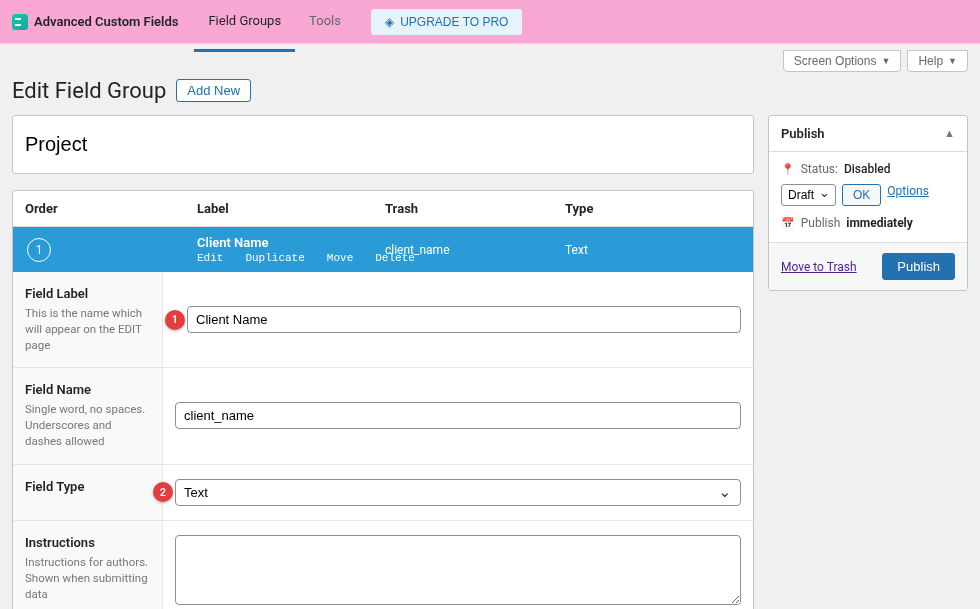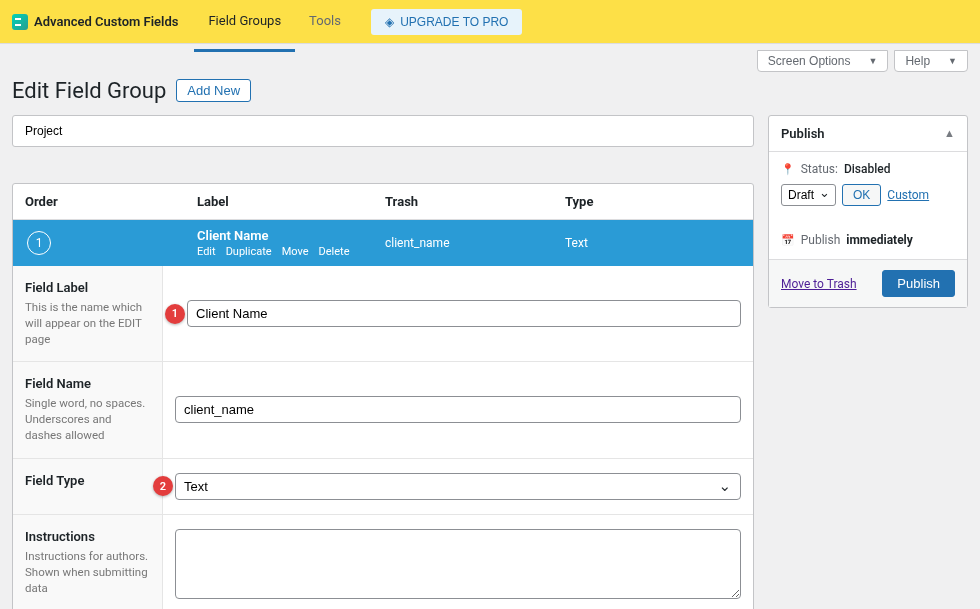--- a/index.html
+++ b/index.html
@@ -1,57 +1,57 @@
 <!DOCTYPE html>
 <html><head>
   <meta charset="utf-8">
   <style>
     * { box-sizing: border-box; margin: 0; padding: 0; }
     body { font-family: -apple-system, BlinkMacSystemFont, "Segoe UI", Roboto, sans-serif; font-size: 13px; color: #1d2327; background: #f0f0f1; }
     
-    .top-nav { background: #fde047; border-bottom: 1px solid #dcdcde; display: flex; align-items: center; padding: 0 12px; height: 44px; }
+    .top-nav { background: #f9a8d4; border-bottom: 1px solid #dcdcde; display: flex; align-items: center; padding: 0 12px; height: 44px; }
     .nav-logo { display: flex; align-items: center; gap: 6px; margin-right: 16px; }
     .nav-logo-icon { width: 16px; height: 16px; background: linear-gradient(135deg, #00d3b8, #2a9d8f); border-radius: 3px; position: relative; }
     .nav-logo-icon::before, .nav-logo-icon::after { content: ''; position: absolute; background: #fff; }
     .nav-logo-icon::before { width: 6px; height: 2px; top: 4px; left: 3px; }
     .nav-logo-icon::after { width: 6px; height: 2px; bottom: 4px; left: 3px; }
     .nav-brand { font-weight: 600; font-size: 13px; }
     .nav-tabs { display: flex; align-items: stretch; height: 60px; }
     .nav-tab { padding: 0 14px; display: flex; align-items: center; color: #646970; cursor: pointer; font-size: 13px; border-bottom: 3px solid transparent; }
     .nav-tab.active { border-bottom-color: #2271b1; color: #1d2327; }
     .upgrade-btn { margin-left: 16px; background: #e7f3fb; color: #2271b1; border: none; padding: 6px 14px; border-radius: 3px; font-size: 12px; font-weight: 500; cursor: pointer; display: flex; align-items: center; gap: 6px; }
     .diamond-icon { font-size: 12px; }
     
     .screen-meta { display: flex; justify-content: flex-end; gap: 6px; padding: 6px 12px 0; }
-    .screen-meta-btn { background: #fff; border: 1px solid #c3c4c7; padding: 3px 10px; font-size: 12px; color: #646970; cursor: pointer; border-radius: 0 0 4px 4px; display: flex; align-items: center; gap: 18px; }
+    .screen-meta-btn { background: #fff; border: 1px solid #c3c4c7; padding: 3px 10px; font-size: 12px; color: #646970; cursor: pointer; border-radius: 0 0 4px 4px; display: flex; align-items: center; gap: 5px; }
     .caret-down { font-size: 9px; }
     
     .page-header { display: flex; align-items: center; gap: 10px; padding: 6px 12px 12px; }
     .page-header h1 { font-size: 22px; font-weight: 400; }
     .add-new-btn { background: #fff; border: 1px solid #2271b1; color: #2271b1; padding: 3px 10px; border-radius: 3px; font-size: 13px; cursor: pointer; }
     
     .content-wrap { display: flex; gap: 14px; padding: 0 12px 20px; align-items: flex-start; }
     .main-col { flex: 1; min-width: 0; }
     .side-col { width: 200px; }
     
-    .title-input { width: 100%; background: #fff; border: 1px solid #c3c4c7; border-radius: 3px; padding: 8px 12px; font-size: 12px; margin-bottom: 36px; outline: none; }
+    .title-input { width: 100%; background: #fff; border: 1px solid #c3c4c7; border-radius: 3px; padding: 17px 12px; font-size: 20px; margin-bottom: 16px; outline: none; }
     
     .field-list { background: #fff; border: 1px solid #c3c4c7; border-radius: 3px; overflow: hidden; }
     .list-header { display: flex; padding: 10px 12px; font-weight: 700; border-bottom: 1px solid #dcdcde; font-size: 13px; }
     .col-order { width: 140px; }
     .col-label { width: 188px; margin-left: 32px; }
     .col-name { width: 180px; }
     .col-type { flex: 1; }
     
     .field-row { display: flex; align-items: center; background: #2a9bd6; color: #fff; padding: 8px 12px; }
     .field-row .col-order { display: flex; align-items: center; }
     .order-badge { width: 24px; height: 24px; border: 1px solid #fff; border-radius: 50%; display: flex; align-items: center; justify-content: center; font-size: 12px; margin-left: 2px; }
     .field-row .col-label { display: flex; flex-direction: column; gap: 2px; }
     .field-label-strong { font-weight: 600; font-size: 13px; }
-    .row-actions { display: flex; gap: 10px; font-size: 11px; }
+    .row-actions { display: flex; gap: 22px; font-size: 11px; font-family: Liberation Mono, monospace; }
     .row-actions span { cursor: pointer; }
     .field-row .col-name, .field-row .col-type { font-size: 12px; }
     
     .field-settings { }
     .setting-row { display: flex; border-top: 1px solid #e5e5e5; }
     .setting-row:first-child { border-top: none; gap: 12px; }
     .setting-label-cell { width: 150px; background: #f9f9f9; padding: 14px 12px; border-right: 1px solid #e5e5e5; }
     .setting-label-cell .setting-label { font-weight: 600; font-size: 13px; margin-bottom: 4px; }
     .setting-label-cell .setting-desc { font-size: 11.5px; color: #777; line-height: 1.4; }
     .setting-input-cell { flex: 1; padding: 14px 12px; display: flex; align-items: center; position: relative; }
@@ -64,21 +64,21 @@
     .annot { position: absolute; left: -10px; width: 20px; height: 20px; background: #e33d3d; color: #fff; border-radius: 50%; display: flex; align-items: center; justify-content: center; font-size: 11px; font-weight: 600; box-shadow: 0 1px 3px rgba(0,0,0,0.3); z-index: 2; }
     
     .postbox { background: #fff; border: 1px solid #c3c4c7; border-radius: 3px; margin-bottom: 14px; }
     .postbox-header { display: flex; justify-content: space-between; align-items: center; padding: 10px 12px; border-bottom: 1px solid #dcdcde; }
     .postbox-header h2 { font-size: 13px; font-weight: 600; }
     .postbox-toggle { cursor: pointer; color: #787c82; font-size: 11px; }
     .postbox-body { padding: 10px 12px; }
     .status-row { display: flex; align-items: center; gap: 6px; margin-bottom: 8px; font-size: 12px; color: #646970; }
     .pin-icon { font-size: 11px; color: #8c8f94; }
     .status-val { color: #1d2327; font-weight: 500; }
-    .draft-row { display: flex; align-items: center; gap: 6px; margin-bottom: 27px; }
+    .draft-row { display: flex; align-items: flex-start; gap: 6px; margin-bottom: 10px; }
     .draft-select { border: 1px solid #8c8f94; border-radius: 3px; padding: 3px 20px 3px 6px; font-size: 12px; appearance: none; background: #fff; cursor: pointer; }
     .draft-select-wrap { position: relative; }
     .draft-select-wrap::after { content: '⌄'; position: absolute; right: 6px; top: 1px; font-size: 13px; pointer-events: none; }
     .ok-btn { border: 1px solid #2271b1; background: #f6f7f7; color: #2271b1; padding: 3px 10px; border-radius: 3px; font-size: 12px; cursor: pointer; }
     .cancel-link { color: #2271b1; text-decoration: underline; font-size: 12px; cursor: pointer; }
     .calendar-icon { font-size: 11px; color: #8c8f94; }
     .pub-row { display: flex; align-items: center; gap: 6px; font-size: 12px; color: #646970; margin-bottom: 2px; }
     .pub-row strong { color: #1d2327; }
     .postbox-footer { display: flex; justify-content: space-between; align-items: center; padding: 10px 12px; border-top: 1px solid #dcdcde; background: #f6f7f7; }
     .trash-link { color: #4c1d95; text-decoration: underline; font-size: 12px; cursor: pointer; }
@@ -219,21 +219,21 @@
           <span>Status:</span>
           <span class="status-val">Disabled</span>
         </div>
         <div class="draft-row">
           <div class="draft-select-wrap">
             <select class="draft-select">
               <option>Draft</option>
             </select>
           </div>
           <button class="ok-btn">OK</button>
-          <span class="cancel-link">Custom</span>
+          <span class="cancel-link">Options</span>
         </div>
         <div class="pub-row">
           <span class="calendar-icon">📅</span>
           <span>Publish</span>
           <strong>immediately</strong>
         </div>
       </div>
       <div class="postbox-footer">
         <span class="trash-link">Move to Trash</span>
         <button class="publish-btn">Publish</button>

